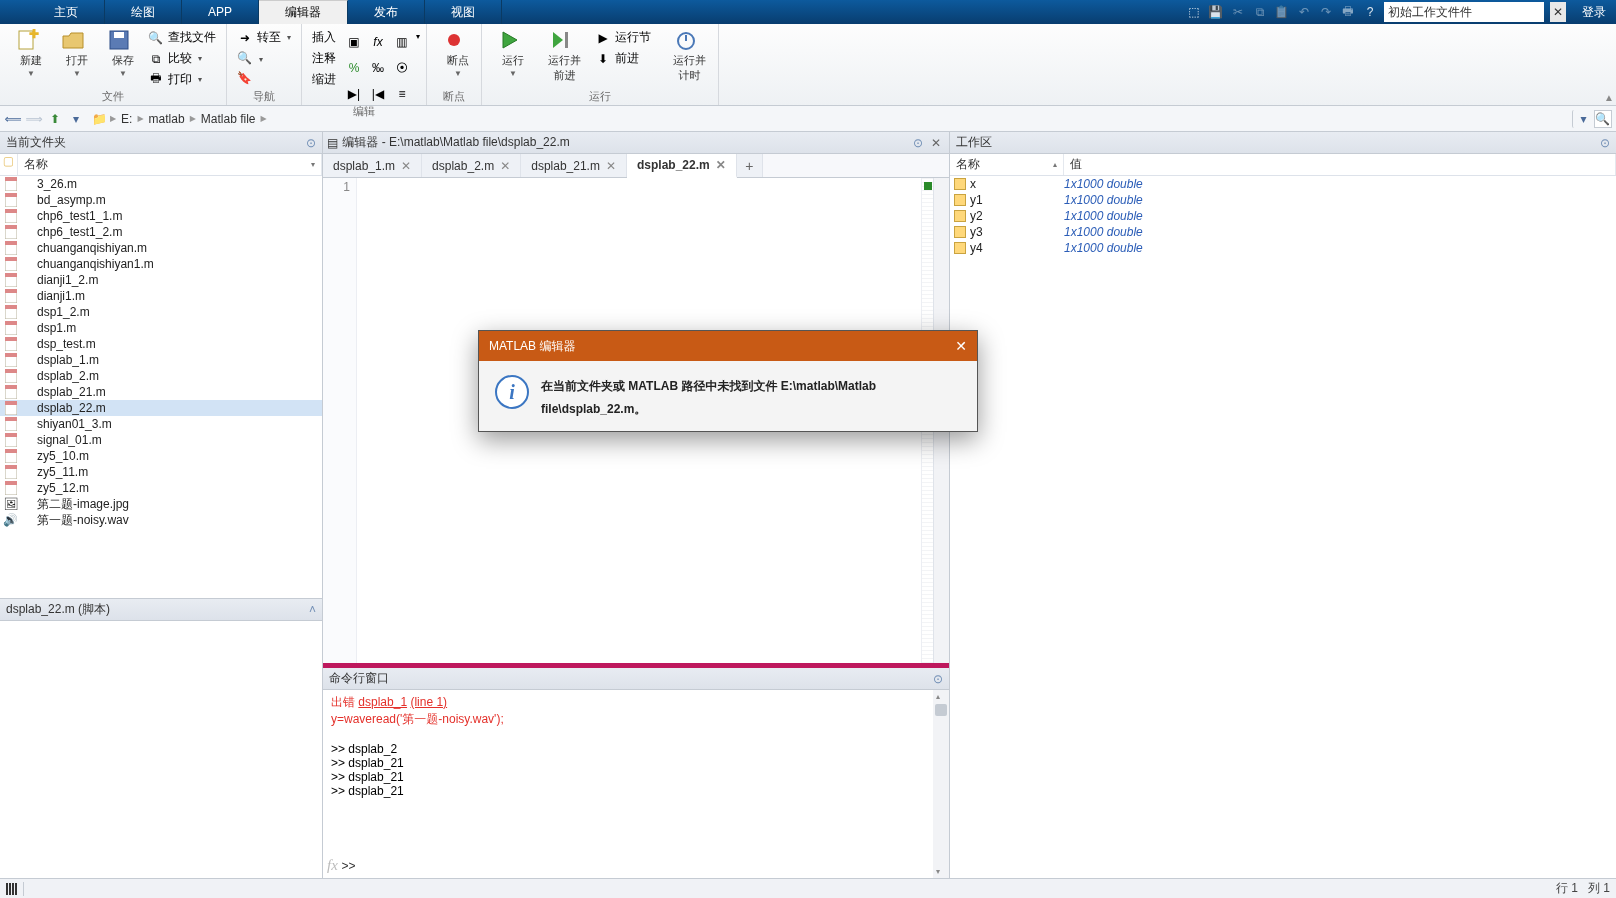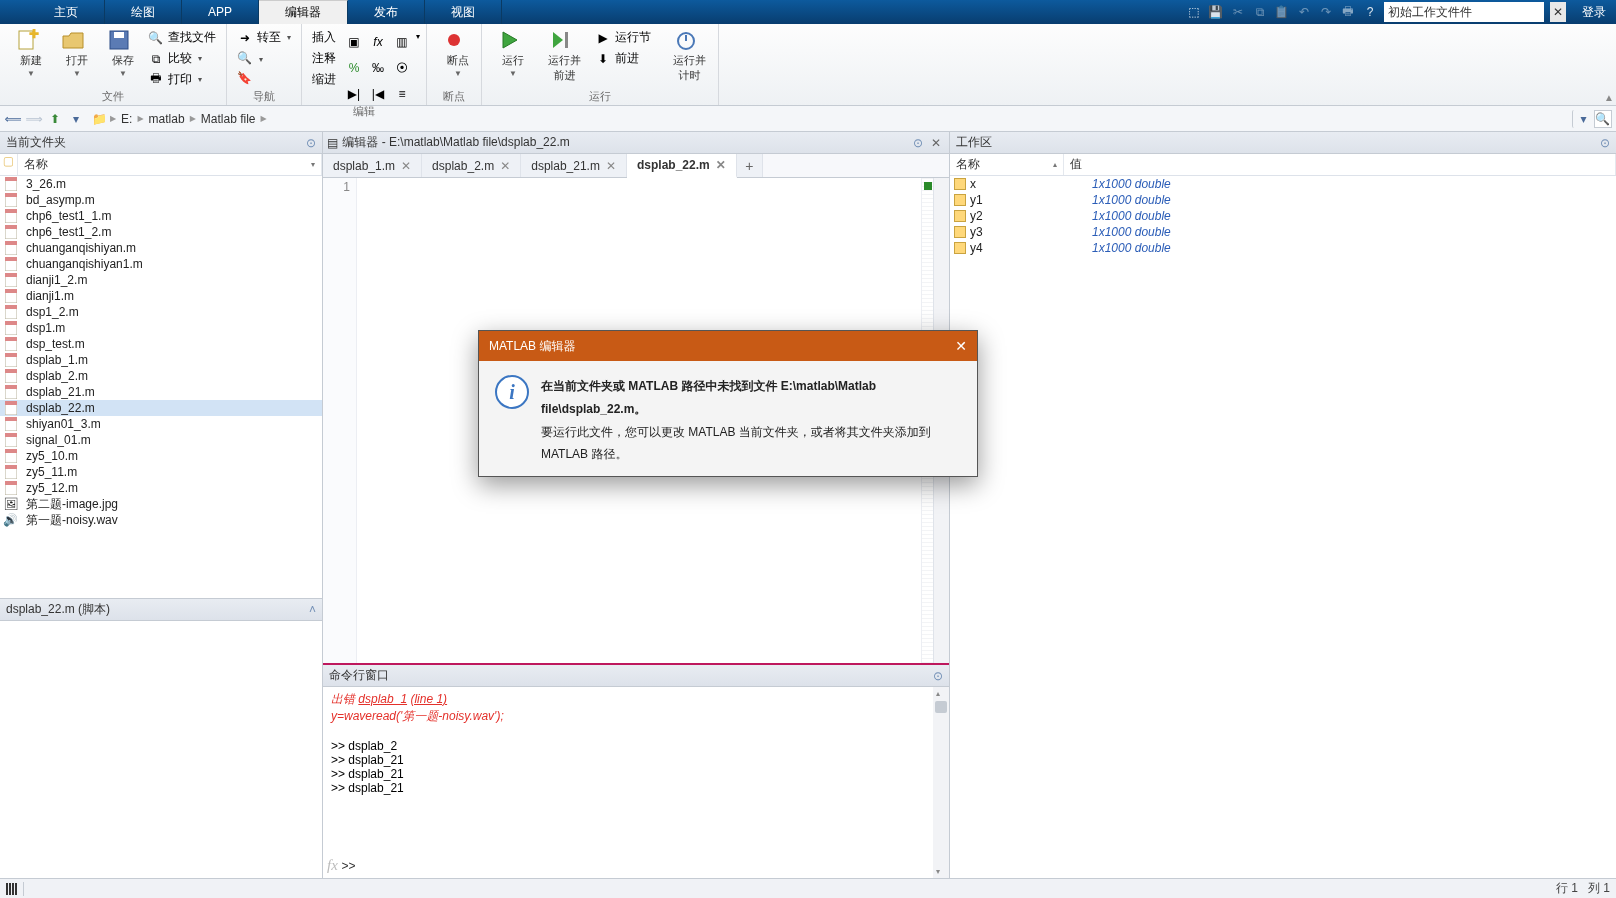--- a/index.html
+++ b/index.html
@@ -50,21 +50,21 @@
 .panel-head .odot { color:#7390b6; cursor:pointer;}
 .col-left { width:323px; }
 .col-mid  { width:627px; }
 .col-right{ flex:1; }
 
 .table-header { display:flex; height:22px; border-bottom:1px solid #dde2ea; background:#fff;}
 .th { display:flex; align-items:center; padding:0 6px; border-right:1px solid #e4e8ee; font-size:11px; color:#333;gap:8px;}
 .th .arrow { margin-left:auto; font-size:8px; color:#777;}
 
 .file-list { flex:1; overflow:auto; background:#fff;}
-.file-row { display:flex; align-items:center; gap:8px; height:16px; padding:0 4px; cursor:pointer; font-size:11px; color:#222;}
+.file-row { display:flex; align-items:center; gap:19px; height:16px; padding:0 4px; cursor:pointer; font-size:11px; color:#222;}
 .file-row.selected { background:#d2e3f5;}
 .file-row .fic { width:14px; height:14px; display:flex; align-items:center; justify-content:center;}
 
 .left-detail { height:280px; border-top:1px solid #c5cbd3; }
 .left-detail .panel-head { justify-content:space-between;}
 .left-detail .det-body { flex:1; background:#fff;}
 
 
 .ed-head { height:22px; background:linear-gradient(#e8ecf2,#dde2ea); border-bottom:1px solid #c5cbd3; display:flex; align-items:center; padding:0 4px; gap:4px; font-size:11px; color:#333;}
 .ed-head .odot { margin-left:auto; color:#7390b6; cursor:pointer;}
@@ -74,33 +74,33 @@
 .etab.active { background:#fff; border-bottom:2px solid #fff; margin-bottom:-1px; font-weight:bold;}
 .etab .close { color:#888;}
 .etab.add { width:26px; justify-content:center; font-size:14px; color:#666;}
 .editor-body { flex:1; display:flex; background:#fff; position:relative;}
 .gutter { width:34px; border-right:1px solid #eceef3; text-align:right; padding:2px 6px 0 0; color:#888; font-size:11px; background:#fafbfd;}
 .code { flex:1; padding:2px 6px; font-family:Consolas,monospace; font-size:12px;}
 .minimap { width:12px; background:repeating-linear-gradient(#f3f4f6,#f3f4f6 1px,#fff 1px,#fff 4px); border-left:1px solid #eceef3;}
 .edscroll { width:16px; background:#f2f3f6; border-left:1px solid #dfe3ea;}
 
 
-.cmd-panel { border-top:2px solid #be185d; height:215px; display:flex; flex-direction:column;}
+.cmd-panel { border-top:5px solid #be185d; height:215px; display:flex; flex-direction:column;}
 .cmd-body { flex:1; background:#fff; padding:4px 8px; font-family:Consolas,"Microsoft YaHei",monospace; font-size:15px; overflow:auto; position:relative;}
-.cmd-body .err { color:#e4312b;font-style:italic;}
+.cmd-body .err { color:#e4312b;}
 .cmd-body .err a { color:#e4312b; text-decoration:underline;}
 .cmd-body .fx { position:absolute; left:4px; bottom:4px; font-style:italic; font-family:"Times New Roman",serif; font-size:15px; color:#bbb;}
 .cmd-body .scroll { position:absolute; right:0; top:0; width:16px; height:100%; background:#f2f3f6;}
 .cmd-body .scroll .thumb { position:absolute; top:4px; left:2px; width:12px; height:12px; background:#c5cbd3; border-radius:2px;}
 
 
 .ws-body { flex:1; overflow:auto; background:#fff;}
 .ws-row { display:flex; height:16px; align-items:center; font-size:11px;}
 .ws-row .n { width:114px; padding-left:4px; display:flex; align-items:center; gap:4px; color:#222;}
-.ws-row .v { color:#2b5db7; font-style:italic;margin-left:28px;}
+.ws-row .v { color:#2b5db7; font-style:italic;}
 .ws-ic { width:12px; height:12px; background:#ffd87a; border:1px solid #caa33f; display:inline-block;}
 .ws-table-header { display:flex; height:22px; border-bottom:1px solid #dde2ea;}
 .ws-table-header .th1 { width:114px;}
 .ws-table-header .th { flex:none;}
 .ws-table-header .th:last-child { flex:1;}
 
 
 .dialog { position:absolute; left:478px; top:330px; width:500px; background:#f4f4f4; border:1px solid #555; box-shadow:0 8px 24px rgba(0,0,0,.4);}
 .dlg-title { height:30px; background:#c85a15; color:#fff; display:flex; align-items:center; padding:0 10px; font-size:12px; justify-content:space-between;}
 .dlg-title .x { cursor:pointer; font-size:14px;}
@@ -661,21 +661,20 @@
 
 <div class="dialog">
   <div class="dlg-title">
       <span>MATLAB 编辑器</span>
       <span class="x">✕</span>
     </div>
   <div class="dlg-body">
     <div class="icon">i</div>
     <div class="dlg-text">
       <div><b><span>在当前文件夹或 MATLAB 路径中未找到文件 </span><span>E:\matlab\Matlab file\dsplab_22.m。</span></b></div>
-      <div>要运行此文件，您可以更改 MATLAB 当前文件夹，或者将其文件夹添加到 MATLAB 路径。</div>
     </div>
   </div>
 </div>
 
 <div class="status">
   <span class="busy">
       <i></i>
       <i></i>
       <i></i>
       <i></i>

